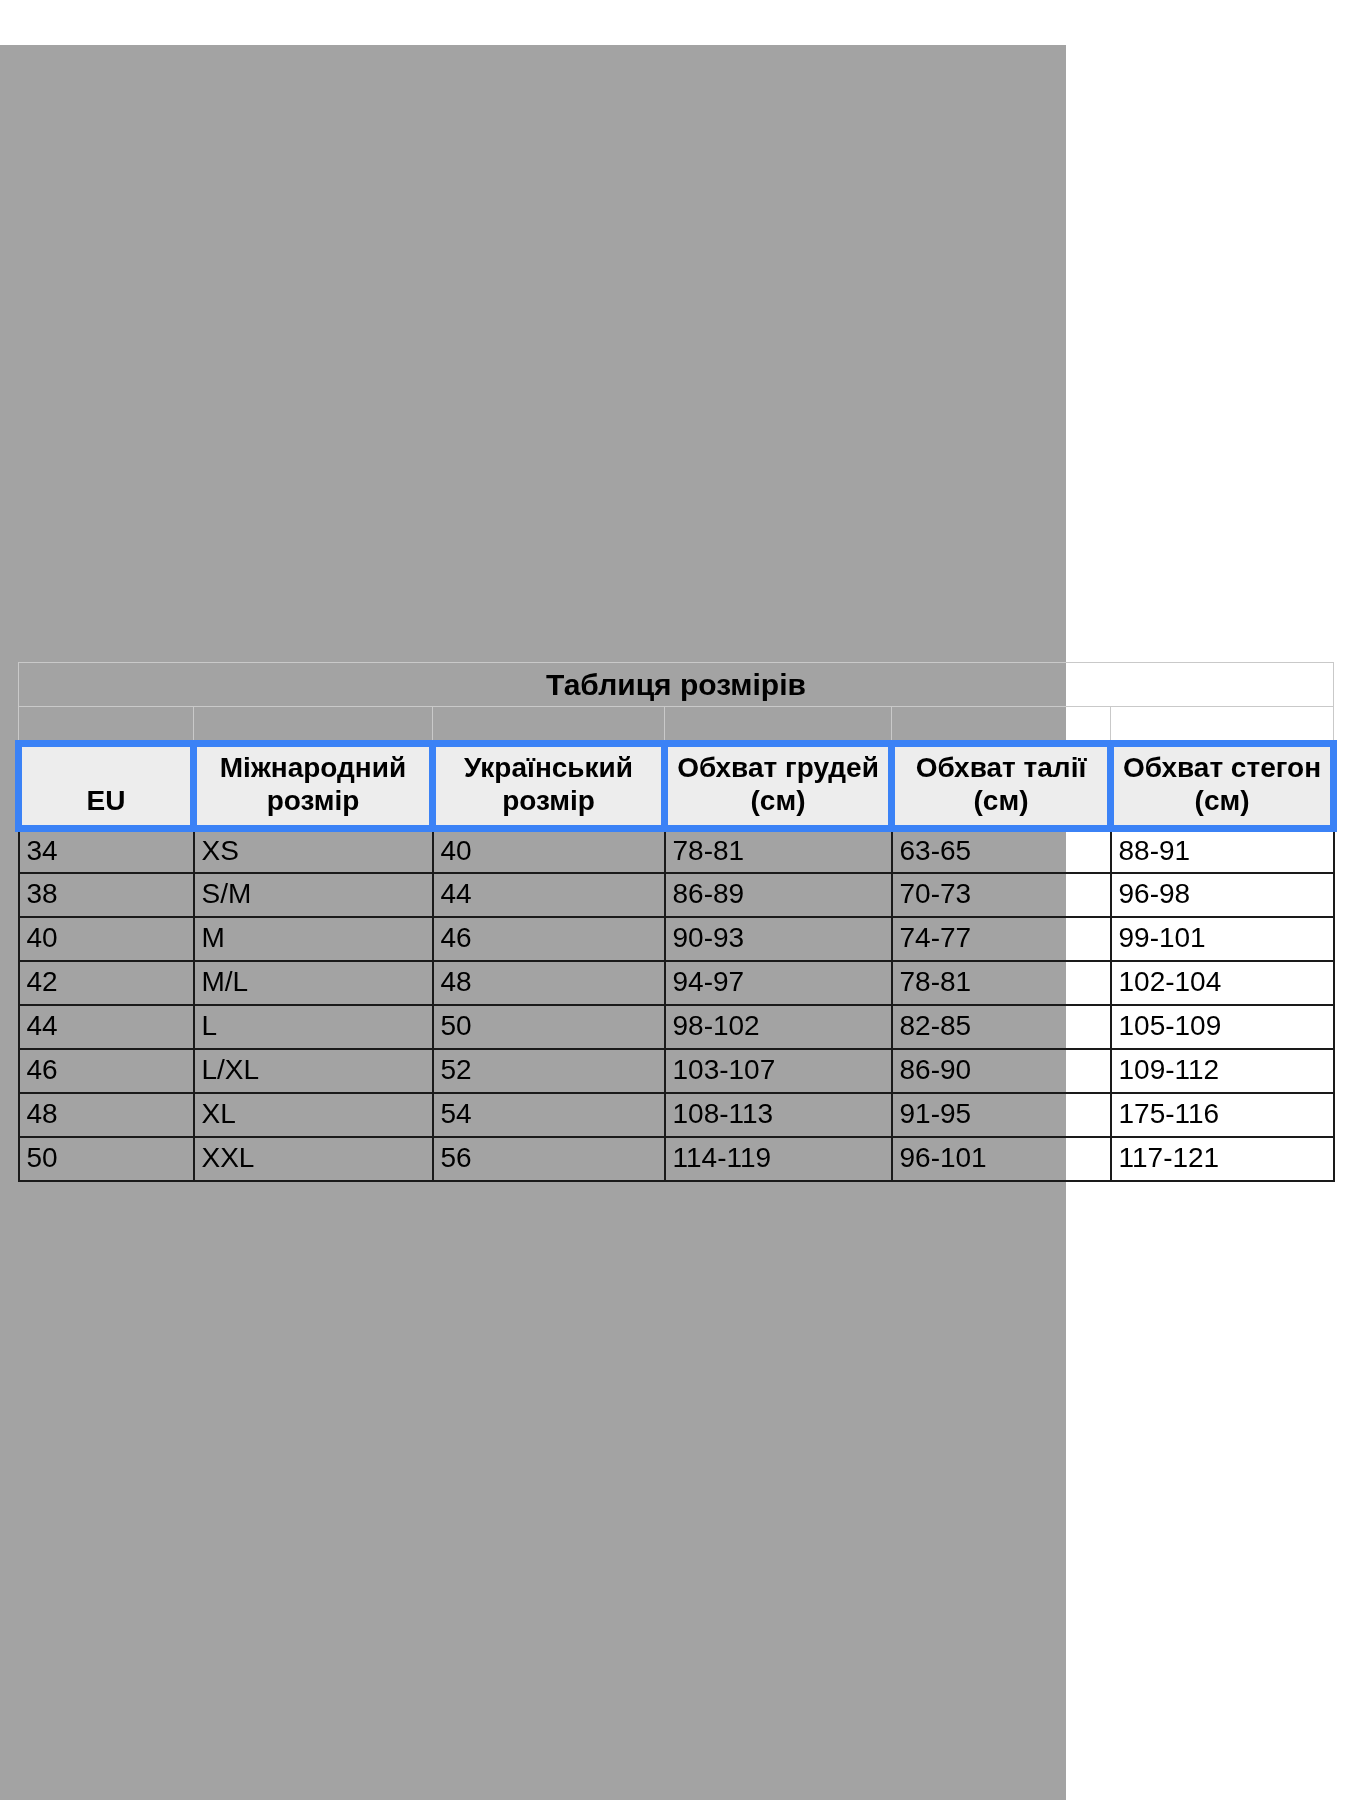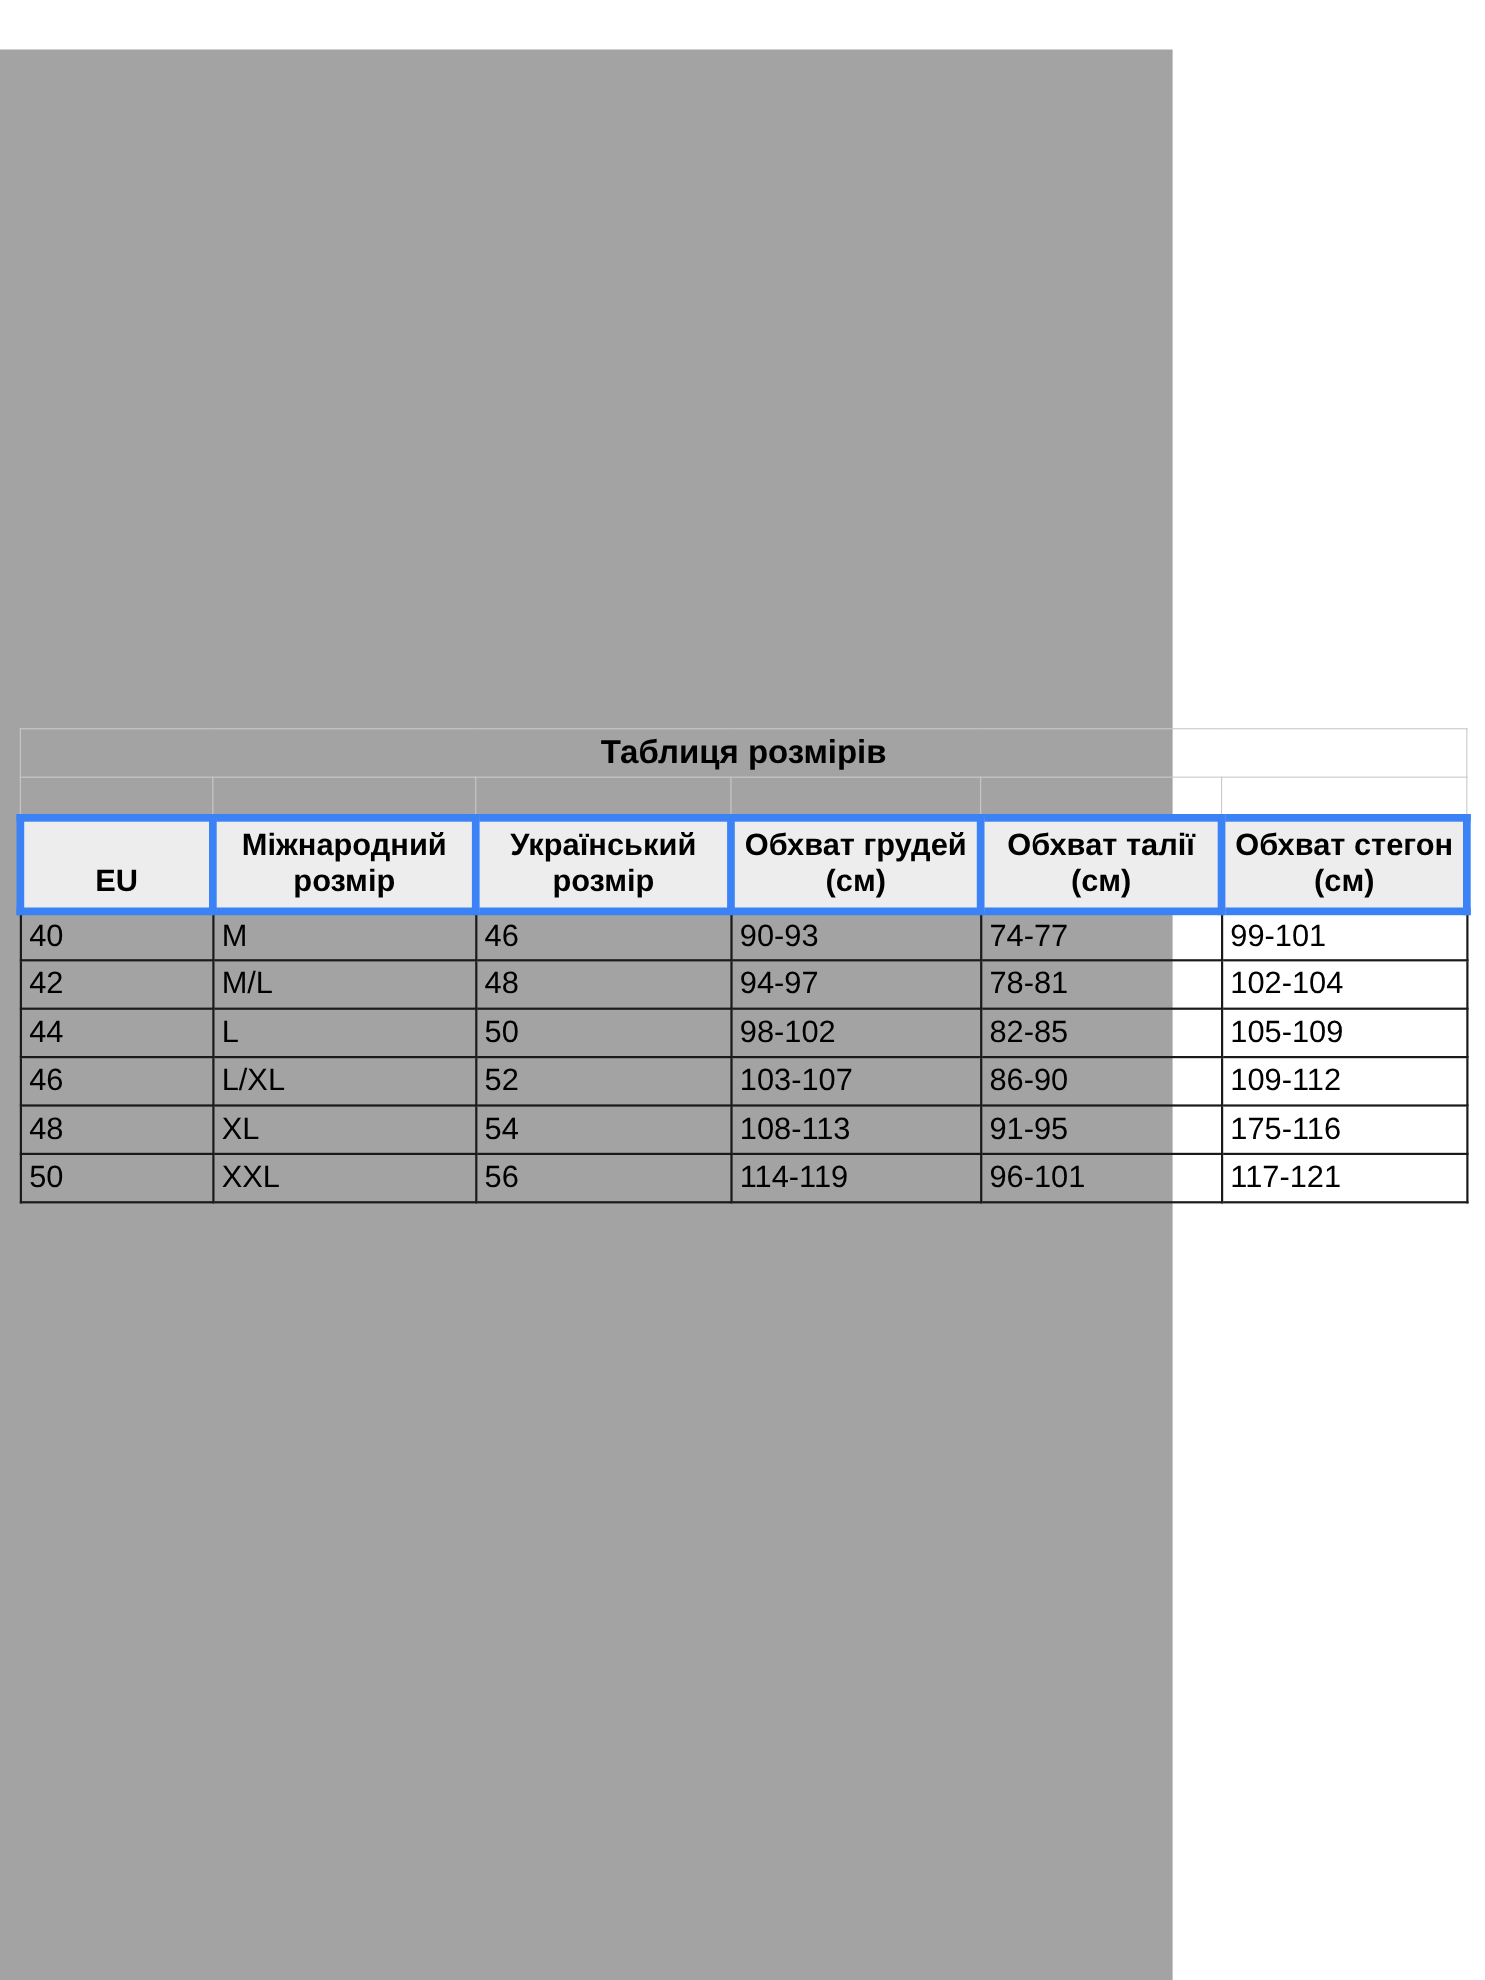--- a/index.html
+++ b/index.html
@@ -105,20 +105,36 @@
         <th class="col-header">EU</th>
         <th class="col-header">Міжнародний розмір</th>
         <th class="col-header">Український розмір</th>
         <th class="col-header">Обхват грудей (см)</th>
         <th class="col-header">Обхват талії (см)</th>
         <th class="col-header">Обхват стегон (см)</th>
       </tr>
       </tbody>
         <tbody>
           <tr>
+            <td class="data-cell">34</td>
+            <td class="data-cell">XS</td>
+            <td class="data-cell">40</td>
+            <td class="data-cell">78-81</td>
+            <td class="data-cell">63-65</td>
+            <td class="data-cell">88-91</td>
+          </tr>
+          <tr>
+            <td class="data-cell">38</td>
+            <td class="data-cell">S/M</td>
+            <td class="data-cell">44</td>
+            <td class="data-cell">86-89</td>
+            <td class="data-cell">70-73</td>
+            <td class="data-cell">96-98</td>
+          </tr>
+          <tr>
             <td class="data-cell">40</td>
             <td class="data-cell">M</td>
             <td class="data-cell">46</td>
             <td class="data-cell">90-93</td>
             <td class="data-cell">74-77</td>
             <td class="data-cell">99-101</td>
           </tr>
           <tr>
             <td class="data-cell">42</td>
             <td class="data-cell">M/L</td>

